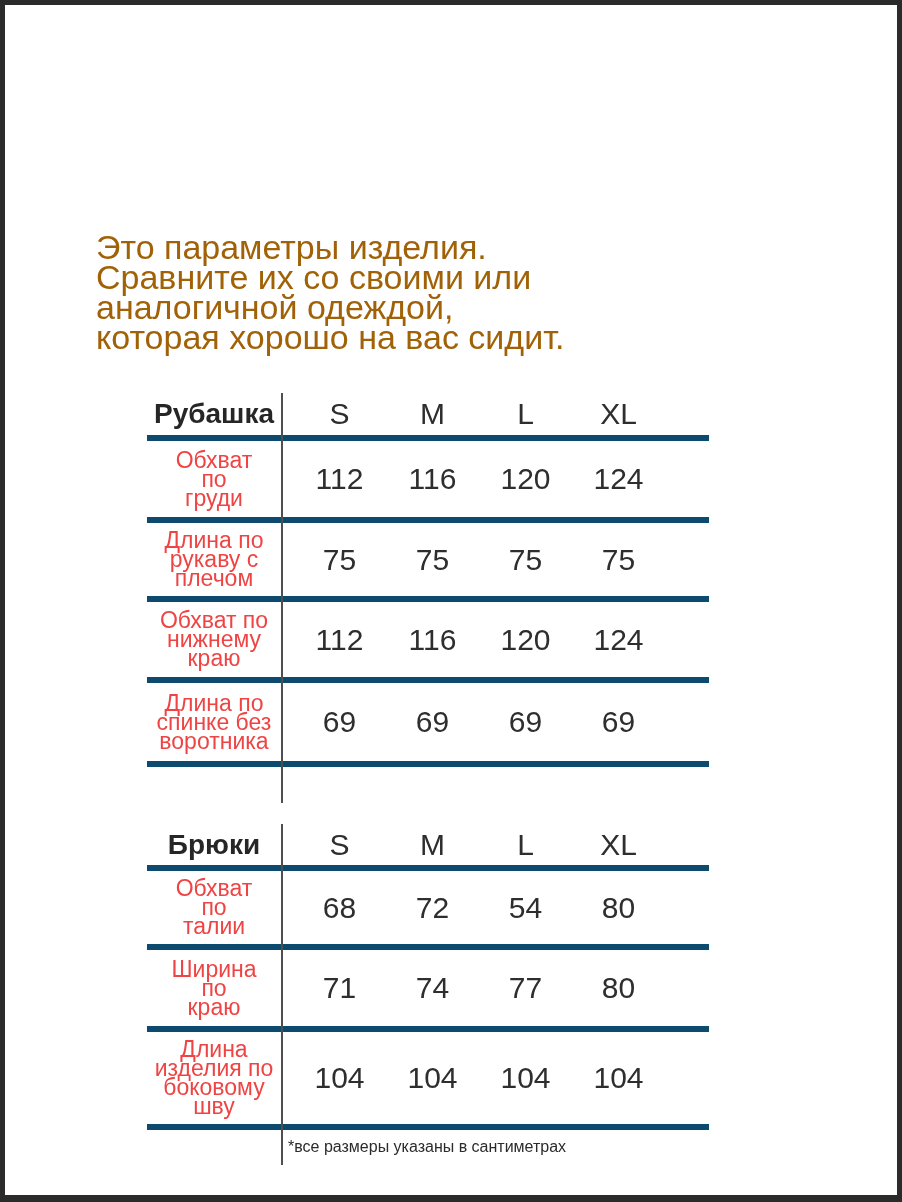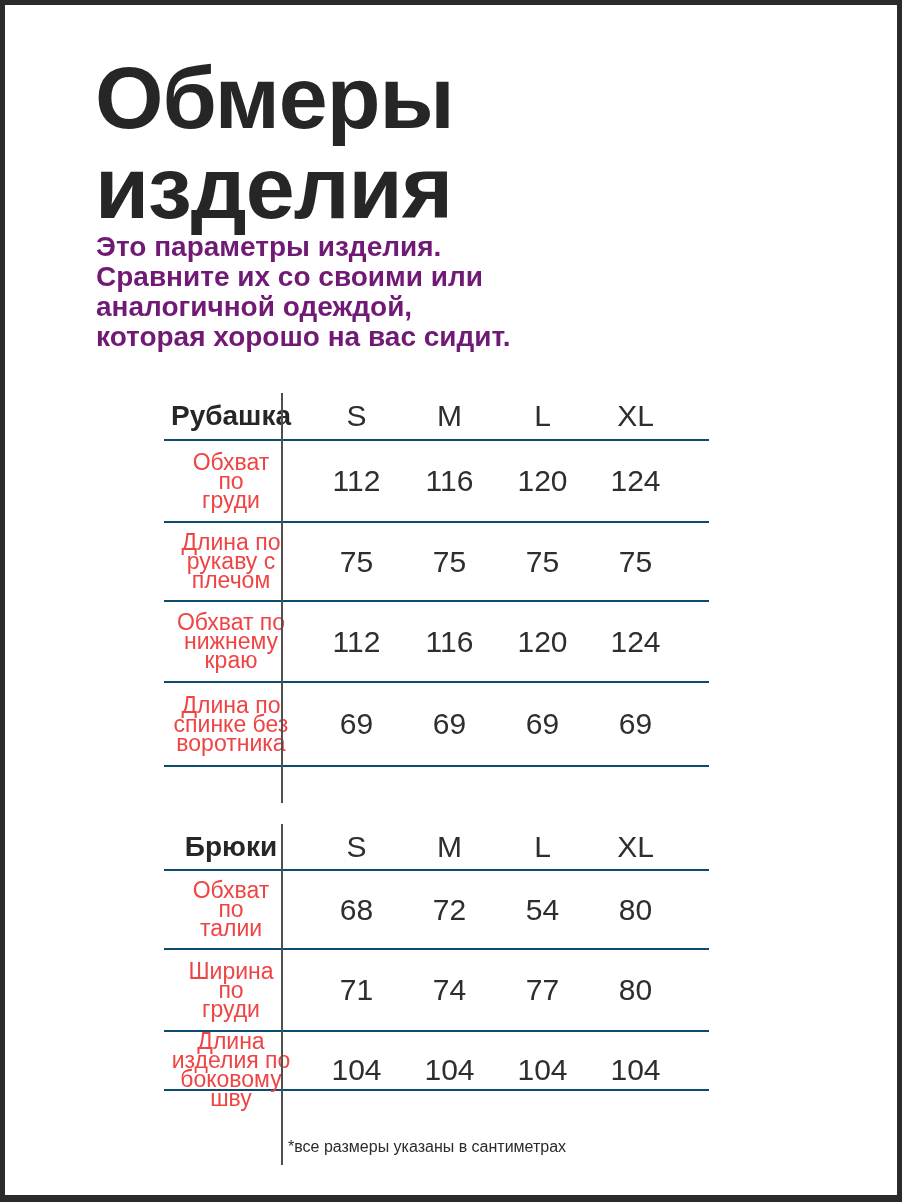--- a/index.html
+++ b/index.html
@@ -16,36 +16,34 @@
     z-index:50; pointer-events:none;
   }
   .page-title {
     position:absolute; left:95px; top:53px;
     font-size:88px; line-height:90px; font-weight:bold;
     letter-spacing:-1px; color:#262626;
     white-space:pre-line;
   }
   .intro {
     position:absolute; left:96px; top:232px;
-    font-size:28px; line-height:30px; color:#701a75;
+    font-size:34px; line-height:30px; color:#a16207;
     white-space:pre-line;
-    font-weight:bold;
   }
   .size-table { position:absolute; left:147px; width:562px; }
   .vline {
     position:absolute; left:134px; top:0; width:2px;
     background:#4f4f4f;
   }
   .trow {
     display:grid;
     grid-template-columns:134px 12px 93px 93px 93px 93px 44px;
     align-items:center;
     box-sizing:border-box;
-    border-bottom:2px solid #0c4a6e;
-    margin-left:17px;
+    border-bottom:6px solid #0c4a6e;
   }
   .cell { text-align:center; }
   .cell.label {
     font-size:23px; line-height:19px; color:#ef4444;
     white-space:pre-line;
     display:flex; align-items:center; justify-content:center;
     height:100%;
   }
   .cell.table-title { font-size:28px; font-weight:bold; color:#262626; }
   .cell.size { font-size:30px; color:#2e2e2e; }
@@ -53,22 +51,20 @@
   .footnote {
     position:absolute; left:288px; top:1138px;
     font-size:16px; color:#2b2b2b;
   }
 </style>
 </head>
 <body>
 
 <div class="page">
 
-  <div class="page-title">Обмеры
-изделия</div>
 
   <div class="intro">Это параметры изделия.
 Сравните их со своими или
 аналогичной одеждой,
 которая хорошо на вас сидит.</div>
 
   <div class="size-table" style="top:393px">
     <div class="vline" style="height:410px"></div>
 
     <div class="trow" style="height:48px">
@@ -151,30 +147,30 @@
       <div class="cell val">68</div>
       <div class="cell val">72</div>
       <div class="cell val">54</div>
       <div class="cell val">80</div>
       <div class="cell"></div>
     </div>
 
     <div class="trow" style="height:82px">
       <div class="cell label">Ширина
 по
-груди</div>
+краю</div>
       <div class="cell"></div>
       <div class="cell val">71</div>
       <div class="cell val">74</div>
       <div class="cell val">77</div>
       <div class="cell val">80</div>
       <div class="cell"></div>
     </div>
 
-    <div class="trow" style="height:59px">
+    <div class="trow" style="height:98px">
       <div class="cell label">Длина
 изделия по
 боковому
 шву</div>
       <div class="cell"></div>
       <div class="cell val">104</div>
       <div class="cell val">104</div>
       <div class="cell val">104</div>
       <div class="cell val">104</div>
       <div class="cell"></div>

